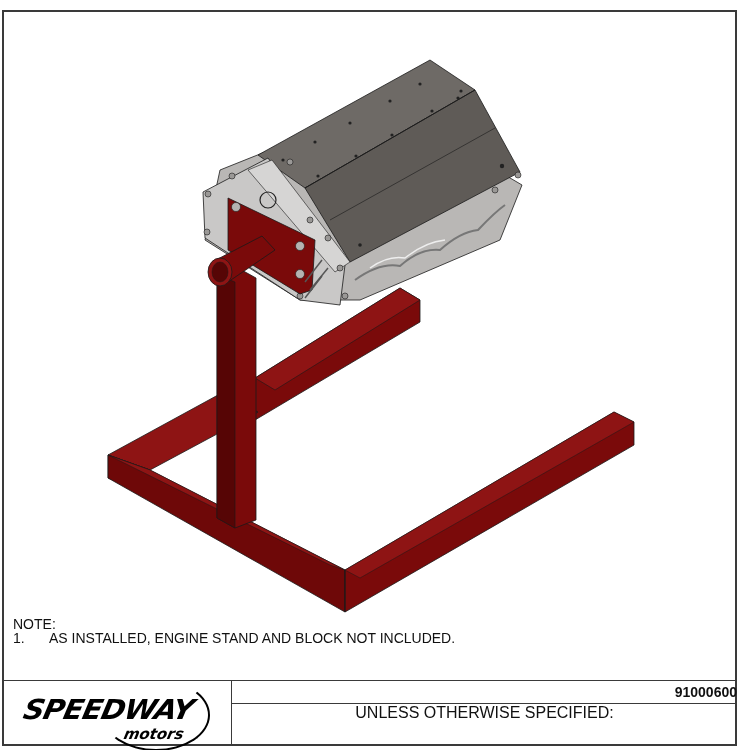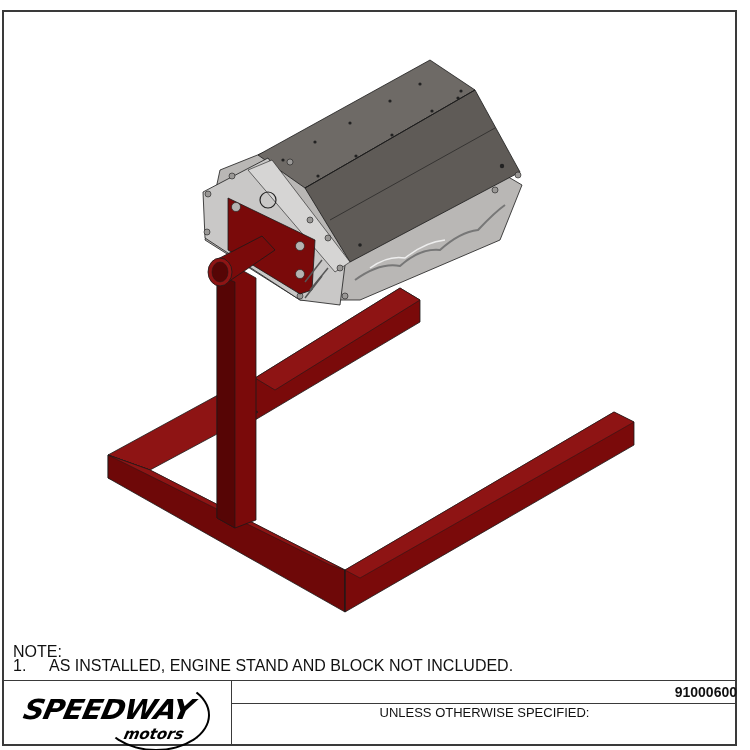--- a/index.html
+++ b/index.html
@@ -1,26 +1,26 @@
 <!DOCTYPE html>
 <html><head>
   <meta charset="utf-8">
   <style>
     html, body { margin: 0; padding: 0; background: #ffffff; }
     body { width: 750px; height: 750px; position: relative; overflow: hidden; font-family: "Liberation Sans", sans-serif; color: #111; }
     .frame { position: absolute; left: 2px; top: 10px; width: 735px; height: 736px; border: 2px solid #3a3a3a; box-sizing: border-box; }
     .drawing { position: absolute; left: 0; top: 0; width: 750px; height: 650px; }
-    .note { position: absolute; left: 13px; top: 645px; font-size: 16px; line-height: 14px; }
+    .note { position: absolute; left: 13px; top: 617px; font-size: 14px; line-height: 14px; }
     .note .row { display: flex; }
     .note .num { width: 36px; }
     .title-block { position: absolute; left: 2px; top: 680px; width: 735px; height: 66px; border-top: 1.5px solid #3a3a3a; display: flex; box-sizing: border-box; }
     .logo-cell { width: 230px; height: 100%; border-right: 1.5px solid #3a3a3a; position: relative; box-sizing: border-box; }
     .info-cell { flex: 1; display: flex; flex-direction: column; }
     .part-no { height: 23px; border-bottom: 1.5px solid #3a3a3a; font-weight: bold; font-size: 14px; text-align: right; line-height: 23px; box-sizing: border-box; }
-    .spec { flex: 1; text-align: center; font-size: 13px; line-height: 11.5px; padding-top: 3px; }
+    .spec { flex: 1; text-align: center; font-size: 16px; line-height: 11.5px; padding-top: 3px; }
     .logo-word { position: absolute; left: 22px; top: 12px; font-family: "DejaVu Sans", sans-serif; font-weight: bold; font-style: italic; font-size: 29px; letter-spacing: -1px; transform: skewX(-12deg) scaleY(0.95); color: #000; }
     .logo-sub { position: absolute; left: 122px; top: 44px; font-family: "DejaVu Sans", sans-serif; font-weight: bold; font-style: italic; font-size: 15px; transform: skewX(-12deg); color: #000; }
     .logo-ring { position: absolute; left: 100px; top: -2px; width: 108px; height: 72px; border: 2.5px solid #000; border-radius: 50%; border-left-color: transparent; border-top-color: transparent; box-sizing: border-box; }
   </style>
 </head>
 <body>
 
 <div class="frame"></div>
 
 <svg class="drawing" viewBox="0 0 750 650" width="750" height="650">

